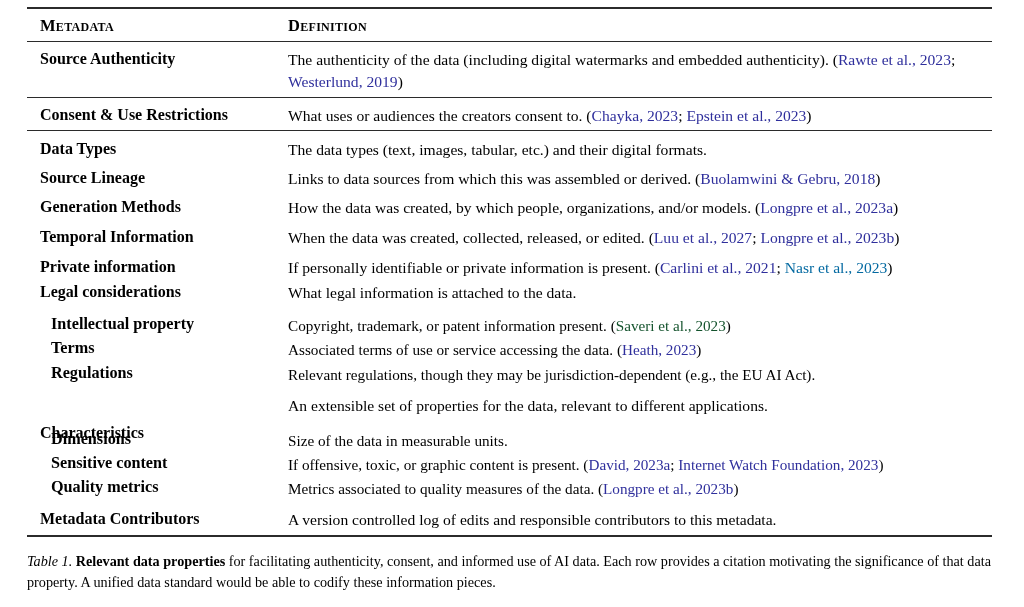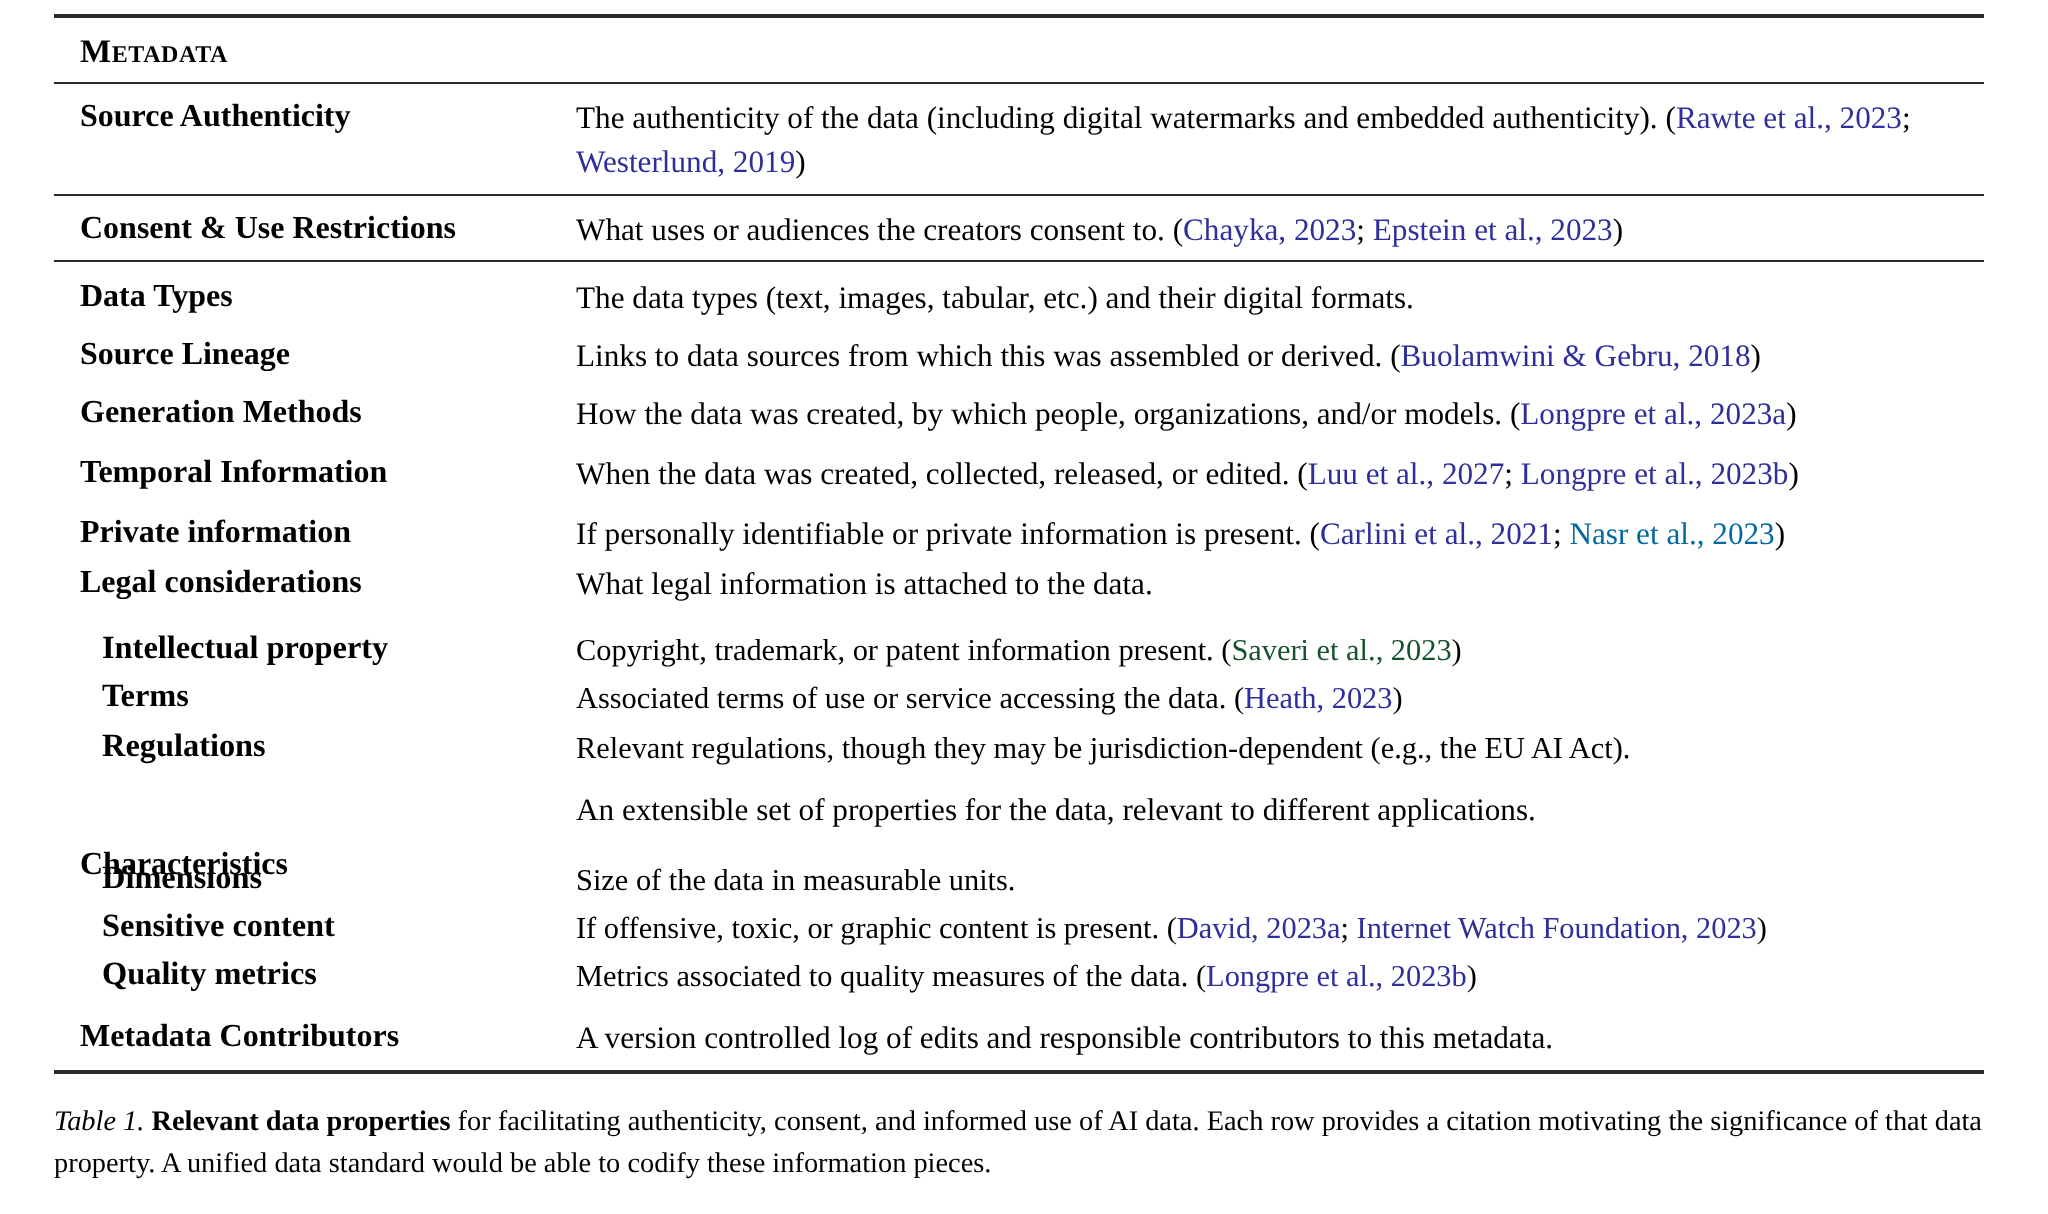--- a/index.html
+++ b/index.html
@@ -111,20 +111,23 @@
 
   <div class="rule rule-top"></div>
   <div class="rule rule-header"></div>
   <div class="rule rule-r1"></div>
   <div class="rule rule-r2"></div>
   <div class="rule rule-bottom"></div>
 
   <div class="hdr col-meta">
     <span class="hdr-text">Metadata</span>
   </div>
+  <div class="hdr col-def">
+    <span class="hdr-text">Definition</span>
+  </div>
 
   <div id="rows-layer">
       <div class="row-label" style="top: 48px; left: 40px;">Source Authenticity</div>
       <div class="row-def col-def" style="top: 49px;"><span>The authenticity of the data (including digital watermarks and embedded authenticity). (</span><span class="cite" style="color: rgb(47, 47, 156);">Rawte et al., 2023</span><span>; </span><span class="cite" style="color: rgb(47, 47, 156);">Westerlund, 2019</span><span>)</span></div>
       <div class="row-label" style="top: 104px; left: 40px;">Consent &amp; Use Restrictions</div>
       <div class="row-def col-def" style="top: 105px;"><span>What uses or audiences the creators consent to. (</span><span class="cite" style="color: rgb(47, 47, 156);">Chayka, 2023</span><span>; </span><span class="cite" style="color: rgb(47, 47, 156);">Epstein et al., 2023</span><span>)</span></div>
       <div class="row-label" style="top: 138px; left: 40px;">Data Types</div>
       <div class="row-def col-def" style="top: 139px;"><span>The data types (text, images, tabular, etc.) and their digital formats.</span></div>
       <div class="row-label" style="top: 167px; left: 40px;">Source Lineage</div>
       <div class="row-def col-def" style="top: 168px;"><span>Links to data sources from which this was assembled or derived. (</span><span class="cite" style="color: rgb(47, 47, 156);">Buolamwini &amp; Gebru, 2018</span><span>)</span></div>

